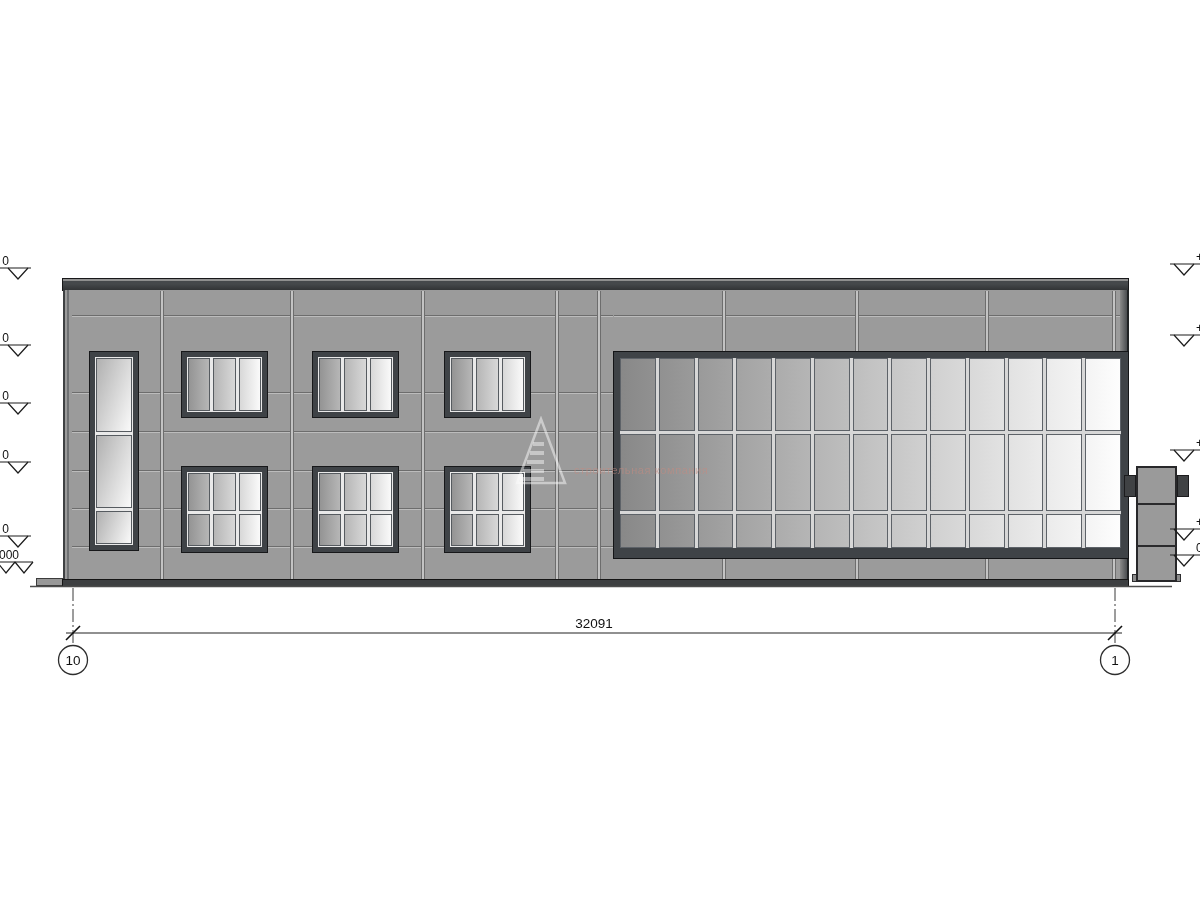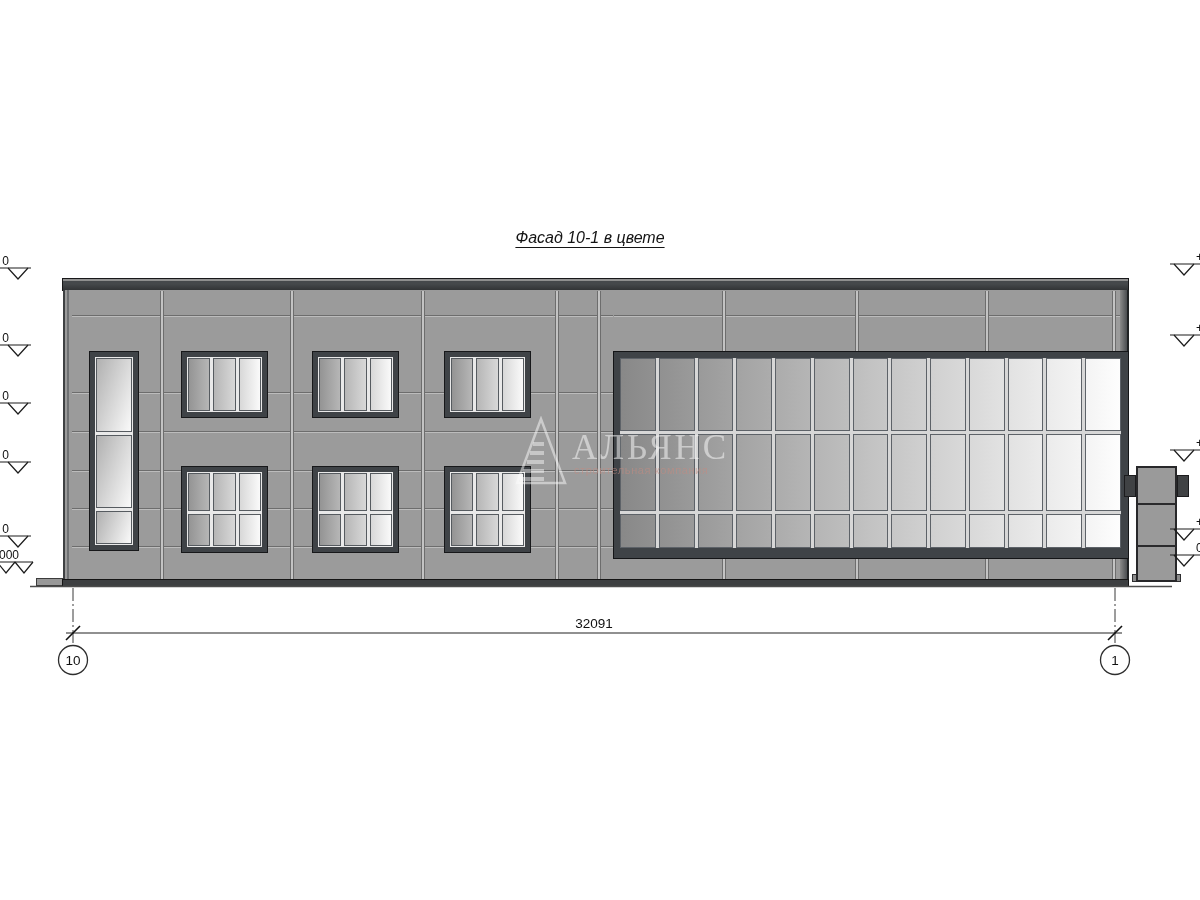--- a/index.html
+++ b/index.html
@@ -57,21 +57,20 @@
 
   
   #anno{position:absolute;left:0;top:0;z-index:8;pointer-events:none;}
   #anno text{font-family:"Liberation Sans",sans-serif;}
 </style>
 </head>
 <body>
 
 <div id="canvas">
 
-  <div id="title" class="abs">Фасад 10-1 в цвете</div>
 
   <div id="parapet" class="abs"></div>
   <div id="facade-left" class="abs"></div>
   <div id="band-top-right" class="abs"></div>
   <div id="band-bottom-right" class="abs"></div>
   <div id="left-trim" class="abs"></div>
   <div id="right-trim" class="abs"></div>
   <div id="gen-joints">
       <div class="hjoint" style="left: 72px; top: 315px; width: 541px;"></div>
       <div class="hjoint" style="left: 72px; top: 392px; width: 541px;"></div>
@@ -201,21 +200,20 @@
 
   <div id="watermark" class="abs">
     <svg id="wm-tri" width="54" height="70">
       <path d="M27 3 L3 67 L51 67 Z" fill="none" stroke="rgba(252,252,252,0.5)" stroke-width="2.5"></path>
       <line x1="19" y1="28" x2="30" y2="28" stroke="rgba(252,252,252,0.45)" stroke-width="4"></line>
       <line x1="16" y1="37" x2="30" y2="37" stroke="rgba(252,252,252,0.45)" stroke-width="4"></line>
       <line x1="13" y1="46" x2="30" y2="46" stroke="rgba(252,252,252,0.45)" stroke-width="4"></line>
       <line x1="9" y1="55" x2="30" y2="55" stroke="rgba(252,252,252,0.45)" stroke-width="4"></line>
       <line x1="6" y1="63" x2="30" y2="63" stroke="rgba(252,252,252,0.45)" stroke-width="4"></line>
     </svg>
-    <div id="wm-name">АЛЬЯНС</div>
     <div id="wm-tag">строительная компания</div>
   </div>
 
   <svg id="anno" width="1200" height="900">
     <line x1="30" y1="586.5" x2="1172" y2="586.5" stroke="#4c4c4c" stroke-width="1.4"></line>
     <line x1="73" y1="588" x2="73" y2="646" stroke="#3a3a3a" stroke-width="1" stroke-dasharray="13 3 2 3"></line>
     <line x1="1115" y1="588" x2="1115" y2="646" stroke="#3a3a3a" stroke-width="1" stroke-dasharray="13 3 2 3"></line>
     <line x1="66" y1="633" x2="1122" y2="633" stroke="#222222" stroke-width="1.1"></line>
     <line x1="66" y1="640" x2="80" y2="626" stroke="#111111" stroke-width="1.6"></line>
     <line x1="1108" y1="640" x2="1122" y2="626" stroke="#111111" stroke-width="1.6"></line>

